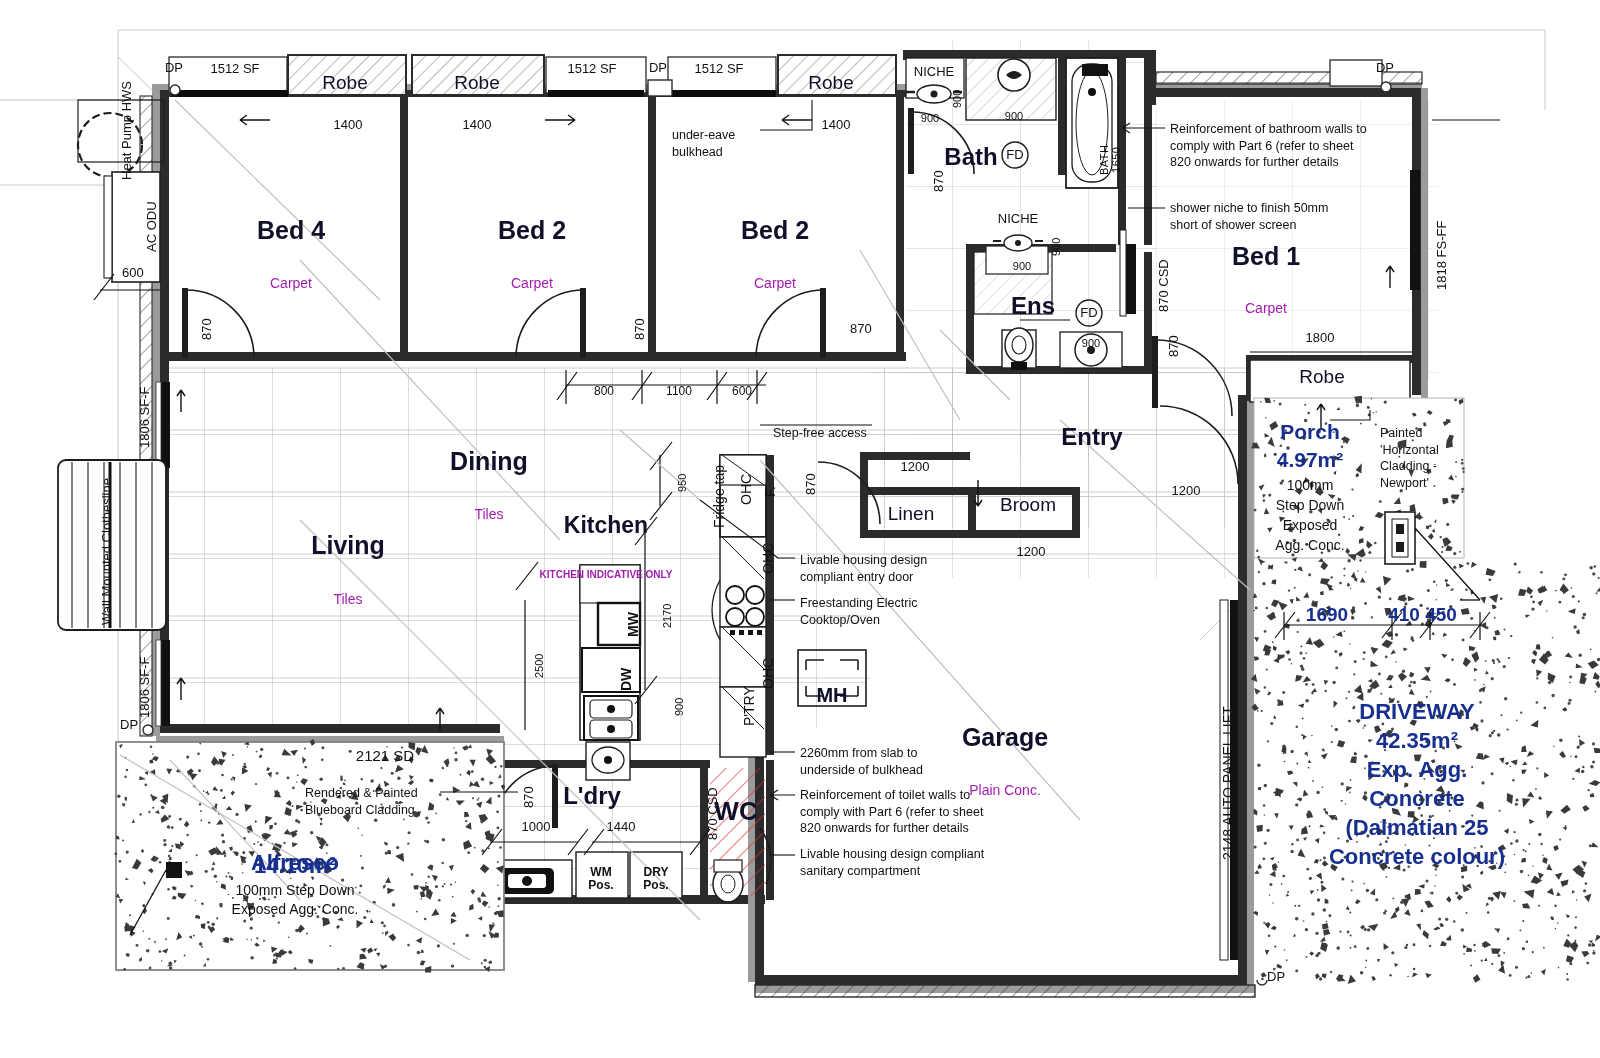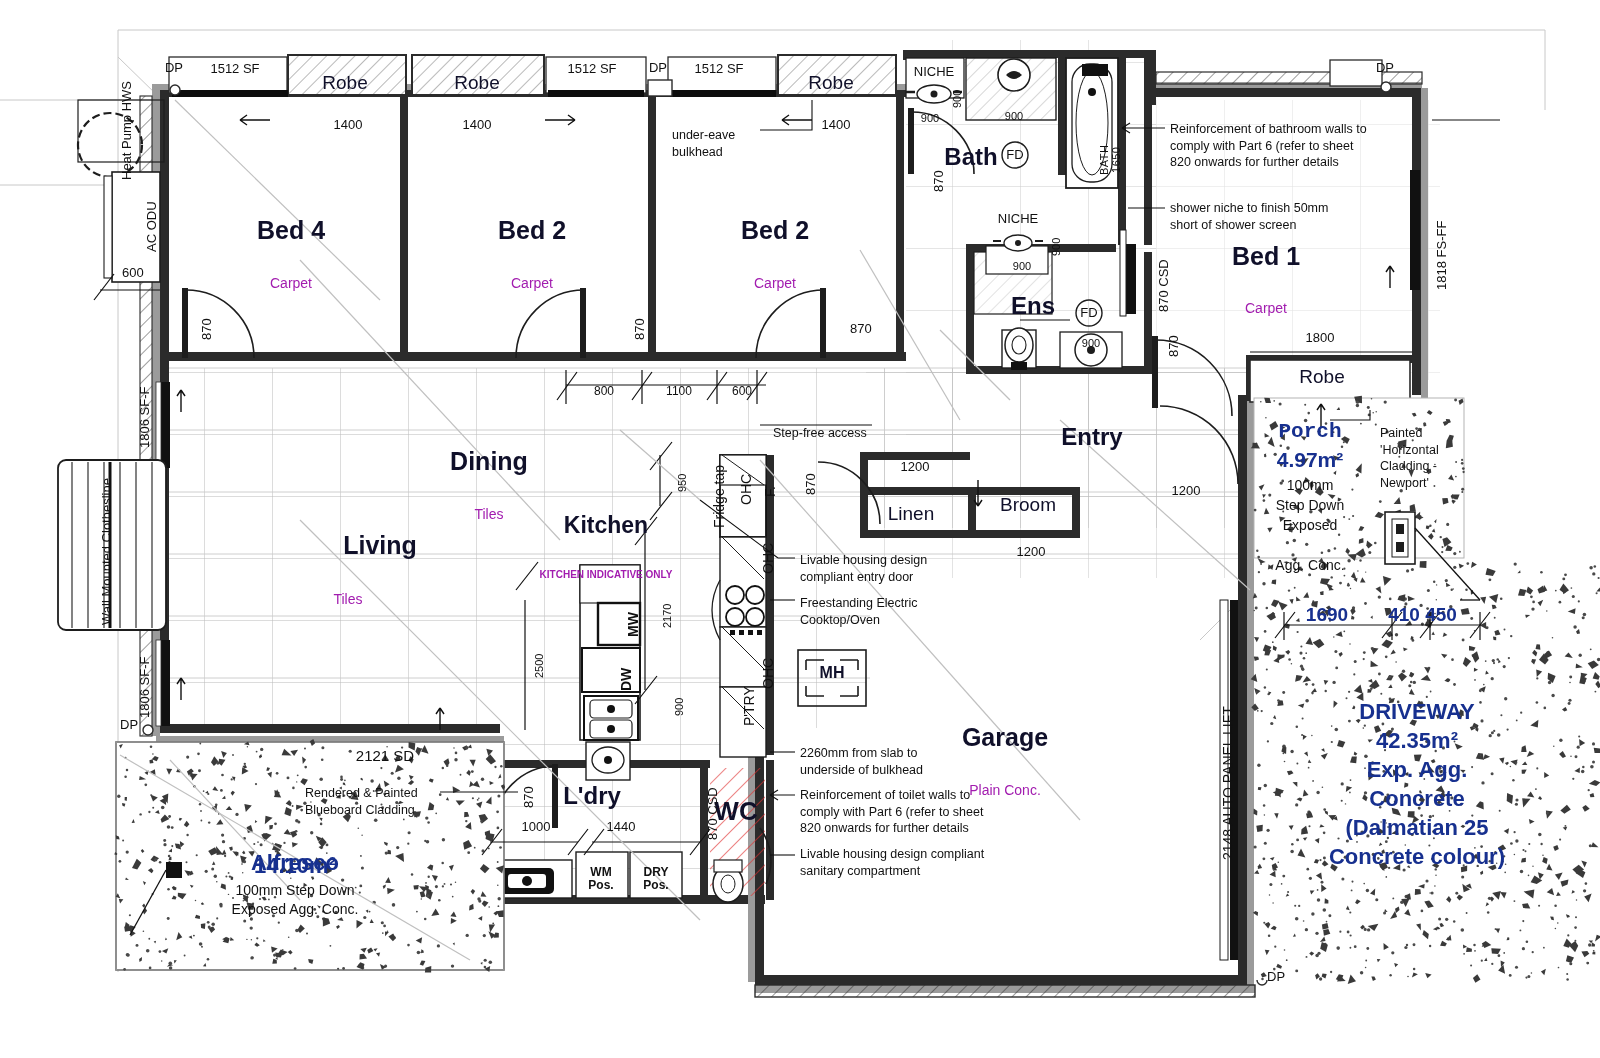--- a/index.html
+++ b/index.html
@@ -1979,21 +1979,21 @@
 
   <div class="t room ctr" style="left:775px;top:216px;font-size:25px;">Bed 2</div>
   <div class="t sub ctr" style="left:775px;top:247px;font-size:14px;">Carpet</div>
 
   <div class="t room ctr" style="left:1266px;top:242px;font-size:25px;">Bed 1</div>
   <div class="t sub ctr" style="left:1266px;top:272px;font-size:14px;">Carpet</div>
 
   <div class="t room ctr" style="left:971px;top:144px;font-size:24px;">Bath</div>
   <div class="t room ctr" style="left:1033px;top:293px;font-size:24px;">Ens</div>
 
-  <div class="t room ctr" style="left:348px;top:531px;font-size:25px;margin-left:32px;">Living</div>
+  <div class="t room ctr" style="left:348px;top:531px;font-size:25px;">Living</div>
   <div class="t sub ctr" style="left:348px;top:563px;font-size:14px;">Tiles</div>
 
   <div class="t room ctr" style="left:489px;top:447px;font-size:25px;">Dining</div>
   <div class="t sub ctr" style="left:489px;top:478px;font-size:14px;">Tiles</div>
 
   <div class="t room ctr" style="left:606px;top:513px;font-size:23px;">Kitchen</div>
   <div class="t sub ctr" style="left:606px;top:540px;font-size:10px;font-weight:bold;">KITCHEN INDICATIVE ONLY</div>
 
   <div class="t room ctr" style="left:1092px;top:424px;font-size:24px;">Entry</div>
   <div class="t room ctr" style="left:911px;top:503px;font-size:19px;font-weight:normal;">Linen</div>
@@ -2004,26 +2004,26 @@
 
   <div class="t room ctr" style="left:1005px;top:723px;font-size:25px;">Garage</div>
   <div class="t sub ctr" style="left:1005px;top:754px;font-size:14px;">Plain Conc.</div>
 
   <div class="t ctr" style="left:345px;top:72px;font-size:19px;color:#10102a;">Robe</div>
   <div class="t ctr" style="left:477px;top:72px;font-size:19px;color:#10102a;">Robe</div>
   <div class="t ctr" style="left:831px;top:72px;font-size:19px;color:#10102a;">Robe</div>
   <div class="t ctr" style="left:1322px;top:366px;font-size:19px;color:#10102a;">Robe</div>
 
   <div>
-    <div class="t blue ctr" style="left:1310px;top:420px;font-size:21px;font-family:Liberation Mono, monospace;">Porch</div>
+    <div class="t blue ctr" style="left:1310px;top:420px;font-size:21px;">Porch</div>
     <div class="t blue ctr" style="left:1310px;top:448px;font-size:21px;">4.97m²</div>
     <div class="t ctr" style="left:1310px;top:478px;font-size:14px;color:#111;">100mm</div>
     <div class="t ctr" style="left:1310px;top:498px;font-size:14px;color:#111;">Step Down</div>
     <div class="t ctr" style="left:1310px;top:518px;font-size:14px;color:#111;">Exposed</div>
-    <div class="t ctr" style="left:1310px;top:538px;font-size:14px;color:#111;margin-top:20px;">Agg. Conc.</div>
+    <div class="t ctr" style="left:1310px;top:538px;font-size:14px;color:#111;">Agg. Conc.</div>
   </div>
 
   <div>
     <div class="t blue ctr" style="left:1417px;top:700px;font-size:22px;">DRIVEWAY</div>
     <div class="t blue ctr" style="left:1417px;top:729px;font-size:22px;">42.35m²</div>
     <div class="t blue ctr" style="left:1417px;top:758px;font-size:22px;">Exp. Agg.</div>
     <div class="t blue ctr" style="left:1417px;top:787px;font-size:22px;">Concrete</div>
     <div class="t blue ctr" style="left:1417px;top:816px;font-size:22px;">(Dalmatian 25</div>
     <div class="t blue ctr" style="left:1417px;top:845px;font-size:22px;">Concrete colour)</div>
   </div>
@@ -2127,21 +2127,21 @@
 
   <div class="t dim rot90 sm" style="left:120px;top:180px;font-size:13px;">Heat Pump HWS</div>
   <div class="t dim rot90 sm" style="left:145px;top:252px;font-size:13px;">AC ODU</div>
   <div class="t dim rot90 sm" style="left:100px;top:625px;font-size:13px;">Wall Mounted Clothesline</div>
 
   <div class="t dim ctr sm" style="left:934px;top:65px;font-size:13px;">NICHE</div>
   <div class="t dim ctr sm" style="left:1018px;top:212px;font-size:13px;">NICHE</div>
   <div class="t dim ctr sm" style="left:1015px;top:148px;font-size:13px;">FD</div>
   <div class="t dim ctr sm" style="left:1089px;top:306px;font-size:13px;">FD</div>
 
-  <div class="t room ctr" style="left:832px;top:664px;font-size:16px;text-align:right;">MH</div>
+  <div class="t room ctr" style="left:832px;top:684px;font-size:20px;text-align:right;">MH</div>
 
   <div class="t dim rot90 sm" style="left:739px;top:505px;font-size:14px;">OHC</div>
   <div class="t dim rot90 sm" style="left:761px;top:574px;font-size:14px;">OHC</div>
   <div class="t dim rot90 sm" style="left:761px;top:689px;font-size:14px;">OHC</div>
   <div class="t dim rot90 sm" style="left:712px;top:528px;font-size:14px;">Fridge tap</div>
   <div class="t dim rot90 sm" style="left:763px;top:497px;font-size:14px;">F.</div>
   <div class="t dim rot90 sm" style="left:742px;top:726px;font-size:14px;">P'TRY</div>
   <div class="t dim rot90 sm" style="left:626px;top:637px;font-size:14px;font-weight:bold;">MW</div>
   <div class="t dim rot90 sm" style="left:619px;top:691px;font-size:14px;font-weight:bold;">DW</div>
   <div class="t dim ctr sm" style="left:601px;top:866px;font-size:12px;font-weight:bold;text-align:center;">WM

